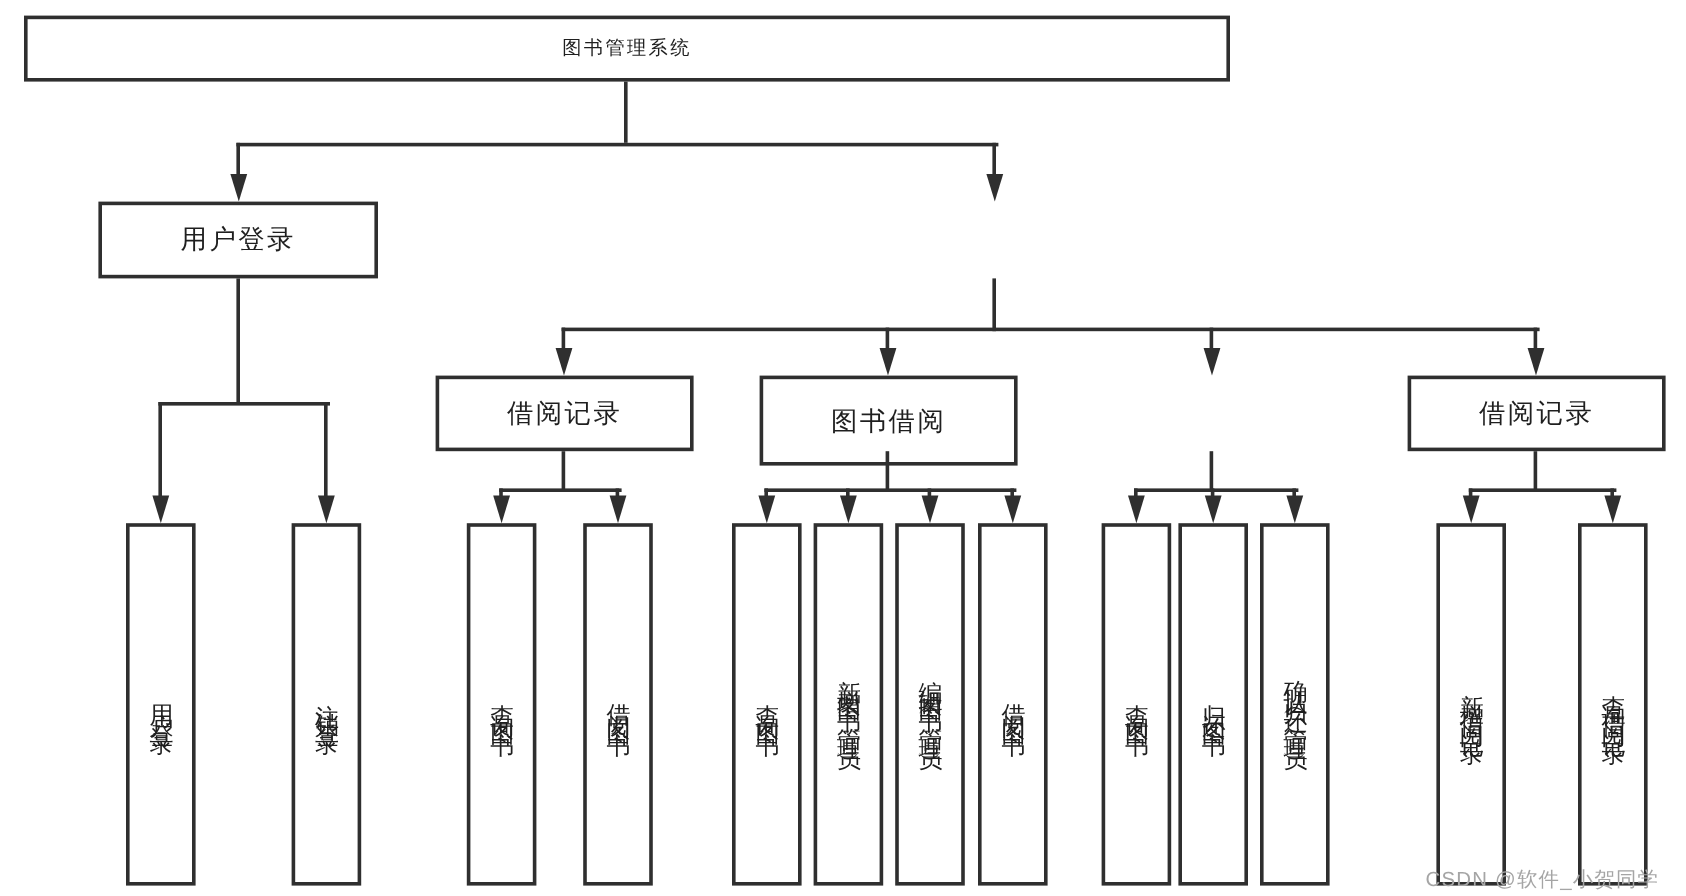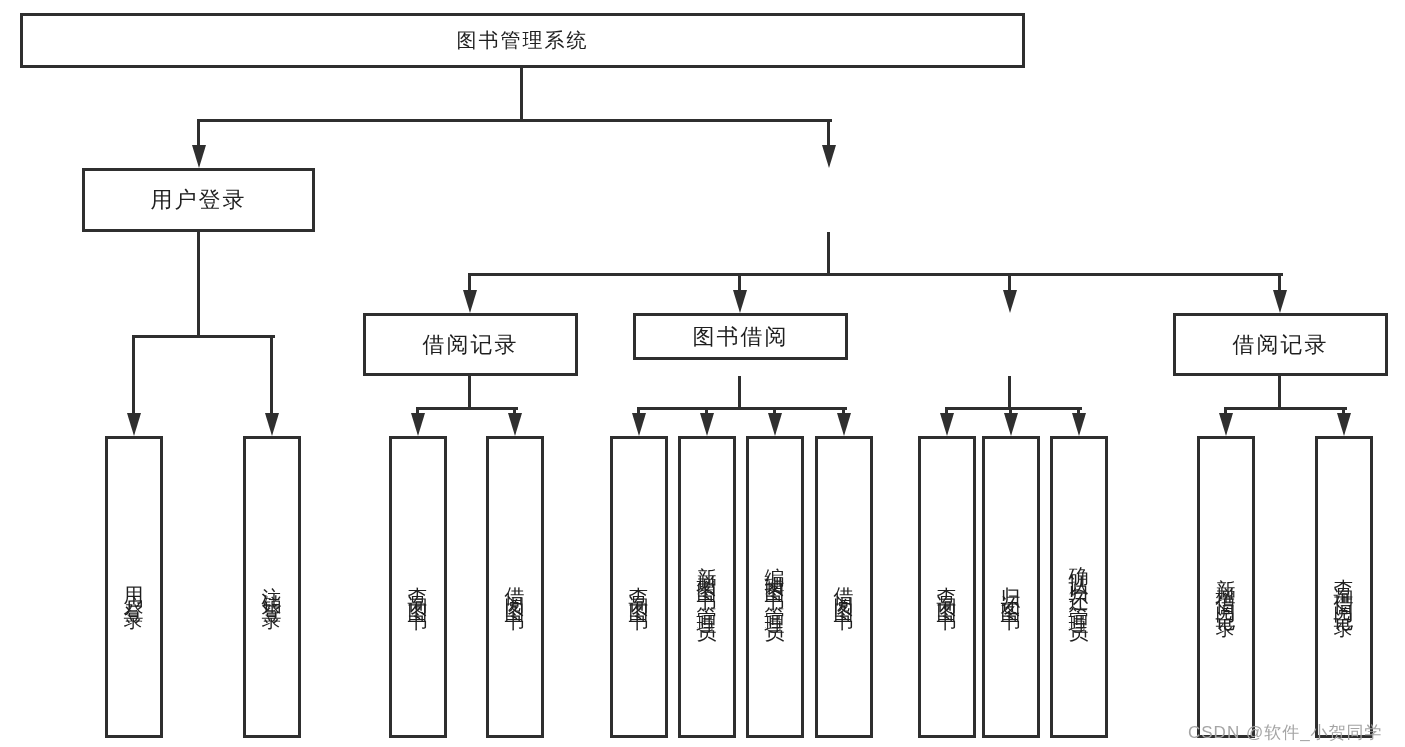--- a/index.html
+++ b/index.html
@@ -13,21 +13,21 @@
   .canvas{
     position:relative;width:1405px;height:747px;background:var(--bg);
     overflow:hidden;
   }
   .node{
     position:absolute;box-sizing:border-box;background:#fff;
     border:3px solid var(--line);color:var(--text);
     display:flex;align-items:center;justify-content:center;text-align:center;
   }
   .hnode{font-size:22px;letter-spacing:2px;white-space:nowrap;}
-  .root{font-size:20px;}
+  .root{font-size:16px;}
   .vnode{font-size:20px;}
   .vtxt{
     writing-mode:vertical-rl;text-orientation:mixed;
     letter-spacing:8px;line-height:1.4;
   }
   .vl{position:absolute;width:3px;background:var(--line);}
   .hl{position:absolute;height:3px;background:var(--line);}
   .arrow{
     position:absolute;width:0;height:0;
     border-left:7px solid transparent;border-right:7px solid transparent;
@@ -72,21 +72,21 @@
   <div class="vl" style="left:738px;top:273px;height:22px"></div>
   <div class="arrow" style="left:733px;top:290px"></div>
   <div class="vl" style="left:1008px;top:273px;height:22px"></div>
   <div class="arrow" style="left:1003px;top:290px"></div>
   <div class="vl" style="left:1278px;top:273px;height:22px"></div>
   <div class="arrow" style="left:1273px;top:290px"></div>
 
   <div class="node hnode" style="left:363px;top:313px;width:215px;height:63px">
     <span>借阅记录</span>
   </div>
-  <div class="node hnode" style="left:633px;top:313px;width:215px;height:47px">
+  <div class="node hnode" style="left:633px;top:313px;width:215px;height:75px">
     <span>图书借阅</span>
   </div>
   <div class="node hnode" style="left:1173px;top:313px;width:215px;height:63px">
     <span>借阅记录</span>
   </div>
 
   <div class="vl" style="left:468px;top:376px;height:34px"></div>
   <div class="hl" style="left:416px;top:407px;width:102px"></div>
   <div class="vl" style="left:416px;top:407px;height:12px"></div>
   <div class="arrow" style="left:411px;top:413px"></div>

